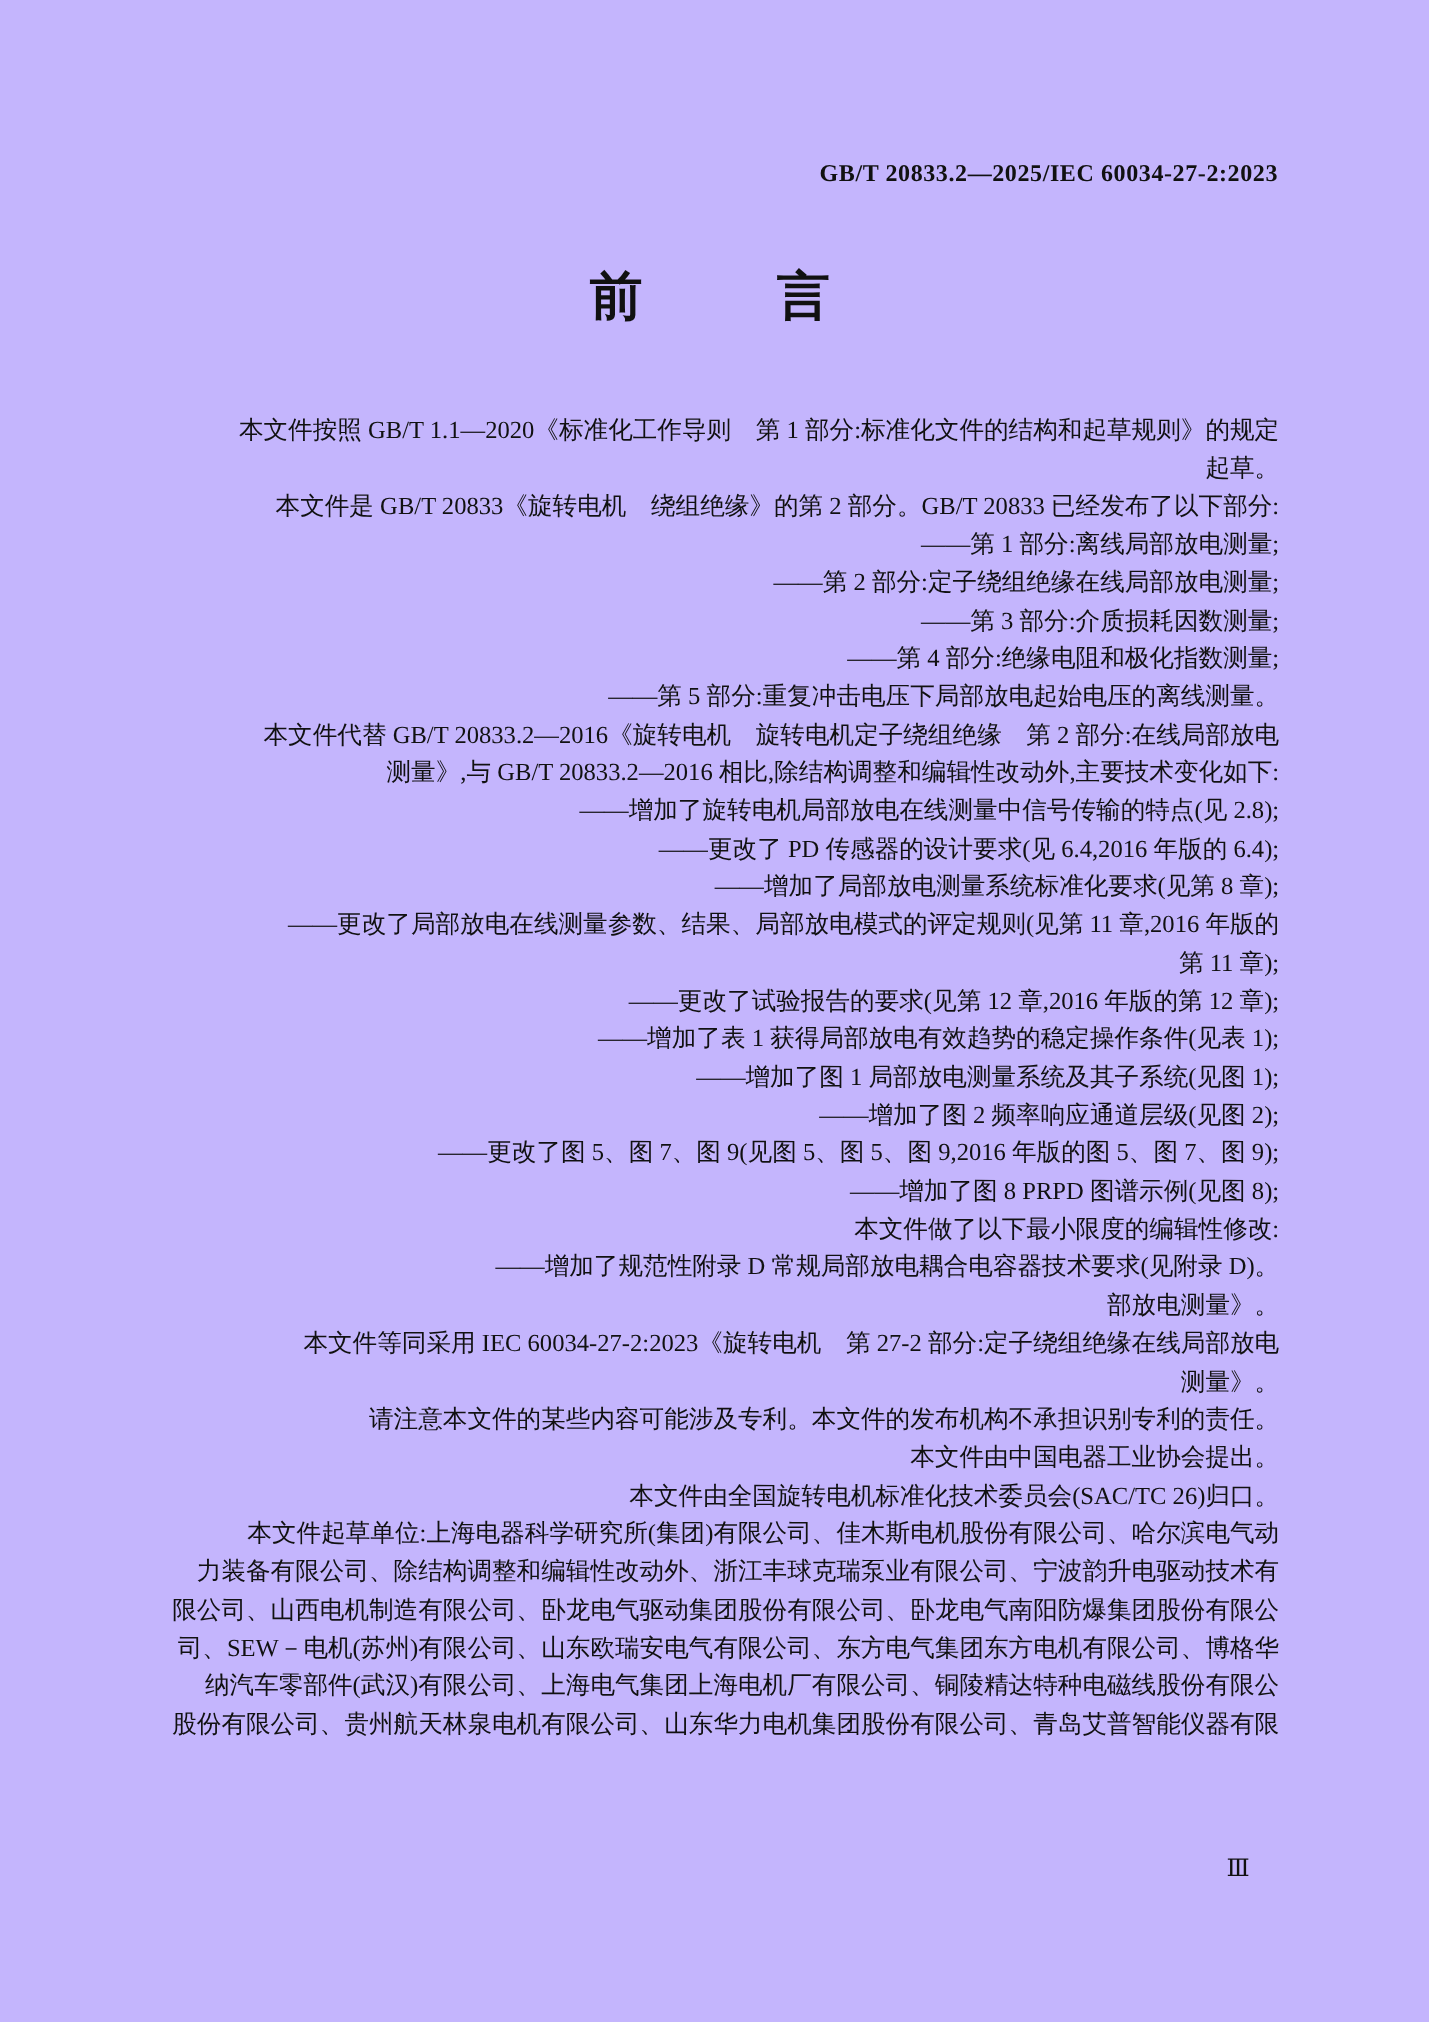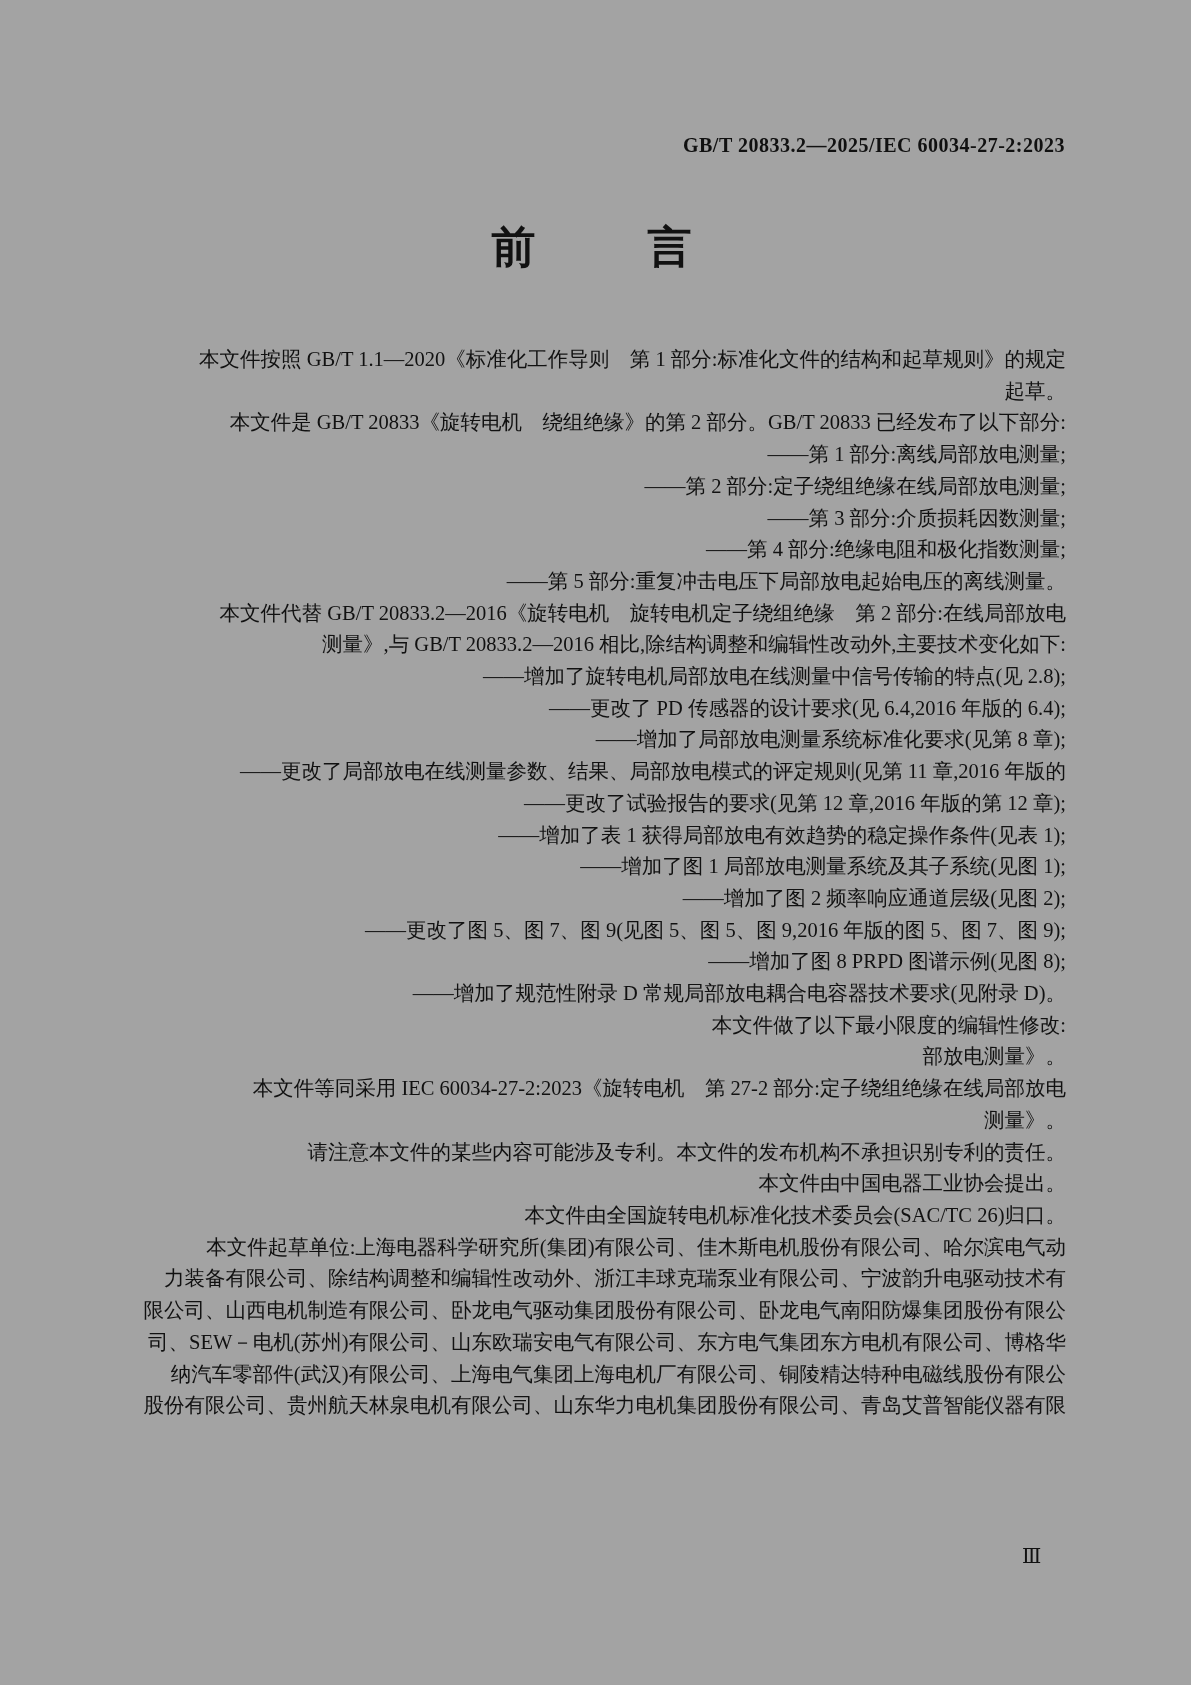--- a/index.html
+++ b/index.html
@@ -5,21 +5,21 @@
   html, body { margin: 0; padding: 0; }
   body {
     background: #e8e8e8;
     font-family: "Liberation Serif", "DejaVu Serif", serif;
   }
   .page {
     position: relative;
     width: 1191px;
     height: 1685px;
     margin: 0 auto;
-    background: #a3a3a3;
+    background: #c4b5fd;
     color: #111111;
     overflow: hidden;
   }
   .doc-header {
     position: absolute;
     top: 134px;
     right: 126px;
     font-size: 20px;
     font-weight: bold;
     letter-spacing: 0.5px;
@@ -74,28 +74,29 @@
       <div class="line dash">——第 2 部分:定子绕组绝缘在线局部放电测量;</div>
       <div class="line dash">——第 3 部分:介质损耗因数测量;</div>
       <div class="line dash">——第 4 部分:绝缘电阻和极化指数测量;</div>
       <div class="line dash">——第 5 部分:重复冲击电压下局部放电起始电压的离线测量。</div>
       <div class="line para">本文件代替 GB/T 20833.2—2016《旋转电机　旋转电机定子绕组绝缘　第 2 部分:在线局部放电</div>
       <div class="line none">测量》,与 GB/T 20833.2—2016 相比,除结构调整和编辑性改动外,主要技术变化如下:</div>
       <div class="line dash">——增加了旋转电机局部放电在线测量中信号传输的特点(见 2.8);</div>
       <div class="line dash">——更改了 PD 传感器的设计要求(见 6.4,2016 年版的 6.4);</div>
       <div class="line dash">——增加了局部放电测量系统标准化要求(见第 8 章);</div>
       <div class="line dash">——更改了局部放电在线测量参数、结果、局部放电模式的评定规则(见第 11 章,2016 年版的</div>
+      <div class="line cont">第 11 章);</div>
       <div class="line dash">——更改了试验报告的要求(见第 12 章,2016 年版的第 12 章);</div>
       <div class="line dash">——增加了表 1 获得局部放电有效趋势的稳定操作条件(见表 1);</div>
       <div class="line dash">——增加了图 1 局部放电测量系统及其子系统(见图 1);</div>
       <div class="line dash">——增加了图 2 频率响应通道层级(见图 2);</div>
       <div class="line dash">——更改了图 5、图 7、图 9(见图 5、图 5、图 9,2016 年版的图 5、图 7、图 9);</div>
       <div class="line dash">——增加了图 8 PRPD 图谱示例(见图 8);</div>
+      <div class="line para">本文件做了以下最小限度的编辑性修改:</div>
       <div class="line dash">——增加了规范性附录 D 常规局部放电耦合电容器技术要求(见附录 D)。</div>
-      <div class="line para">本文件做了以下最小限度的编辑性修改:</div>
       <div class="line cont">部放电测量》。</div>
       <div class="line para">本文件等同采用 IEC 60034-27-2:2023《旋转电机　第 27-2 部分:定子绕组绝缘在线局部放电</div>
       <div class="line none">测量》。</div>
       <div class="line para">请注意本文件的某些内容可能涉及专利。本文件的发布机构不承担识别专利的责任。</div>
       <div class="line para">本文件由中国电器工业协会提出。</div>
       <div class="line para">本文件由全国旋转电机标准化技术委员会(SAC/TC 26)归口。</div>
       <div class="line para">本文件起草单位:上海电器科学研究所(集团)有限公司、佳木斯电机股份有限公司、哈尔滨电气动</div>
       <div class="line none">力装备有限公司、除结构调整和编辑性改动外、浙江丰球克瑞泵业有限公司、宁波韵升电驱动技术有</div>
       <div class="line none">限公司、山西电机制造有限公司、卧龙电气驱动集团股份有限公司、卧龙电气南阳防爆集团股份有限公</div>
       <div class="line none">司、SEW－电机(苏州)有限公司、山东欧瑞安电气有限公司、东方电气集团东方电机有限公司、博格华</div>

